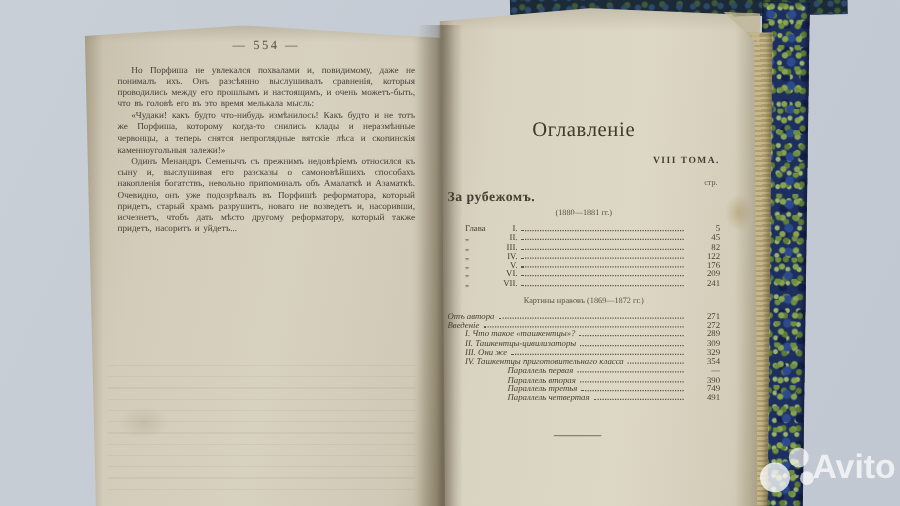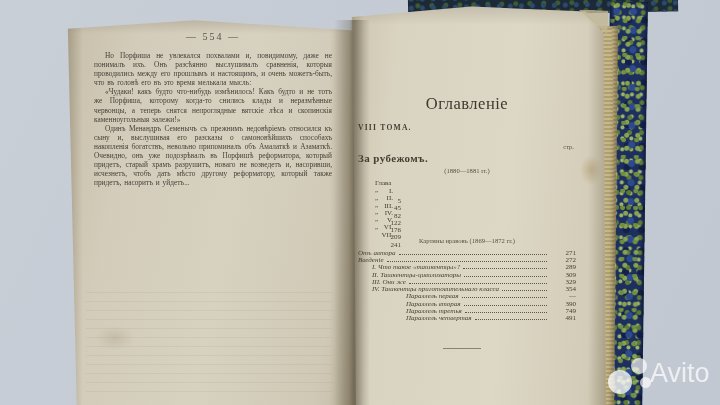--- a/index.html
+++ b/index.html
@@ -85,42 +85,42 @@
   }
   .lp-head{text-align:center; font-size:10px; letter-spacing:2px; margin-bottom:9px; color:#555046;}
   .lp-para{font-size:7.35px; line-height:9.1px; text-align:justify; text-indent:11px;
            word-spacing:1px; margin:0;}
   
   .toc{
     position:absolute; left:358px; top:94px; width:218px; color:#44 3f33;
     color:#443f33;
   }
   .toc-title{font-size:16.5px; letter-spacing:.5px; text-align:center; color:#3e392d; margin-bottom:9px;}
-  .toc-volume{font-size:7.6px; font-weight:bold; letter-spacing:1.2px; text-align:left; margin-bottom:11px;}
+  .toc-volume{font-size:7.6px; font-weight:bold; letter-spacing:1.2px; text-align:right; margin-bottom:11px;}
   .toc-pagecol{font-size:6.5px; text-align:right; padding-right:2px; margin-bottom:2px; color:#57523f;}
   .sec-title{font-size:11px; font-weight:bold; text-align:left; letter-spacing:.4px; margin-bottom:3px;}
   .sec-sub{font-size:6.6px; text-align:center; margin-bottom:5px; color:#56513f;}
   .toc-row{display:flex; align-items:baseline; height:7.25px; font-size:7px; color:#47422f;}
   .toc-row .dots{flex:1; margin:0 3px 1px 3px; border-bottom:1px dotted #5d5742; height:5px;}
   .toc-row .pg{width:26px; text-align:right; flex:none;}
-  .s1{padding-left:14px;flex-direction:column;}
+  .s1{padding-left:14px;}
   .s1 .lab{width:24px; flex:none;}
   .s1 .rom{width:18px; text-align:right; flex:none;}
   .s2 .lab{flex:none;font-style:italic;}
   .ind1{padding-left:14px;} .ind3{padding-left:48px;}
   .sec2-block{margin-top:7px;}
   .toc-endrule{width:38px; height:1px; background:#6d6656; margin:27px 0 0 85px; opacity:.75;}
   
   .watermark{position:absolute; left:600px; top:350px; width:120px; height:52px;
              font-family:"Liberation Sans","DejaVu Sans",sans-serif;}
   .wm-dot{position:absolute; border-radius:50%; background:rgba(255,255,255,.68);}
   .wm-dot-a{left:8px; top:20px; width:24px; height:24px; background:rgba(255,255,255,.78);}
   .wm-dot-b{left:31px; top:8px; width:16px; height:16px;}
   .wm-dot-c{left:40px; top:27px; width:11px; height:11px;}
-  .wm-text{position:absolute; left:50px; top:8px; font-size:27px; font-weight:normal;
+  .wm-text{position:absolute; left:50px; top:8px; font-size:27px; font-weight:bold;
            color:rgba(255,255,255,.70); letter-spacing:0px;text-align:right;}
 </style>
 </head>
 <body>
 
 <div id="stage">
 
   <div class="cover-top-edge"></div>
   <div class="marble-band"></div>
   <div class="page-stack"></div>

